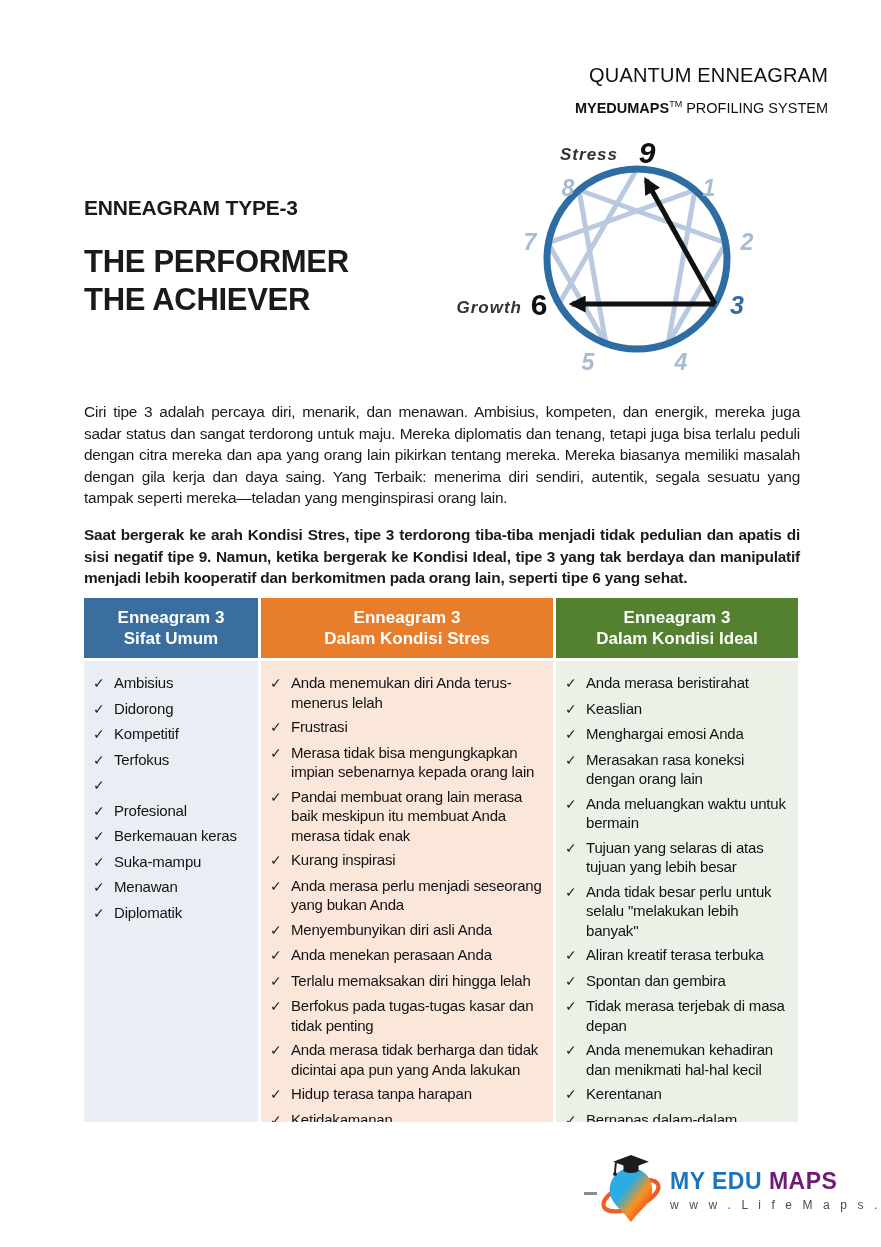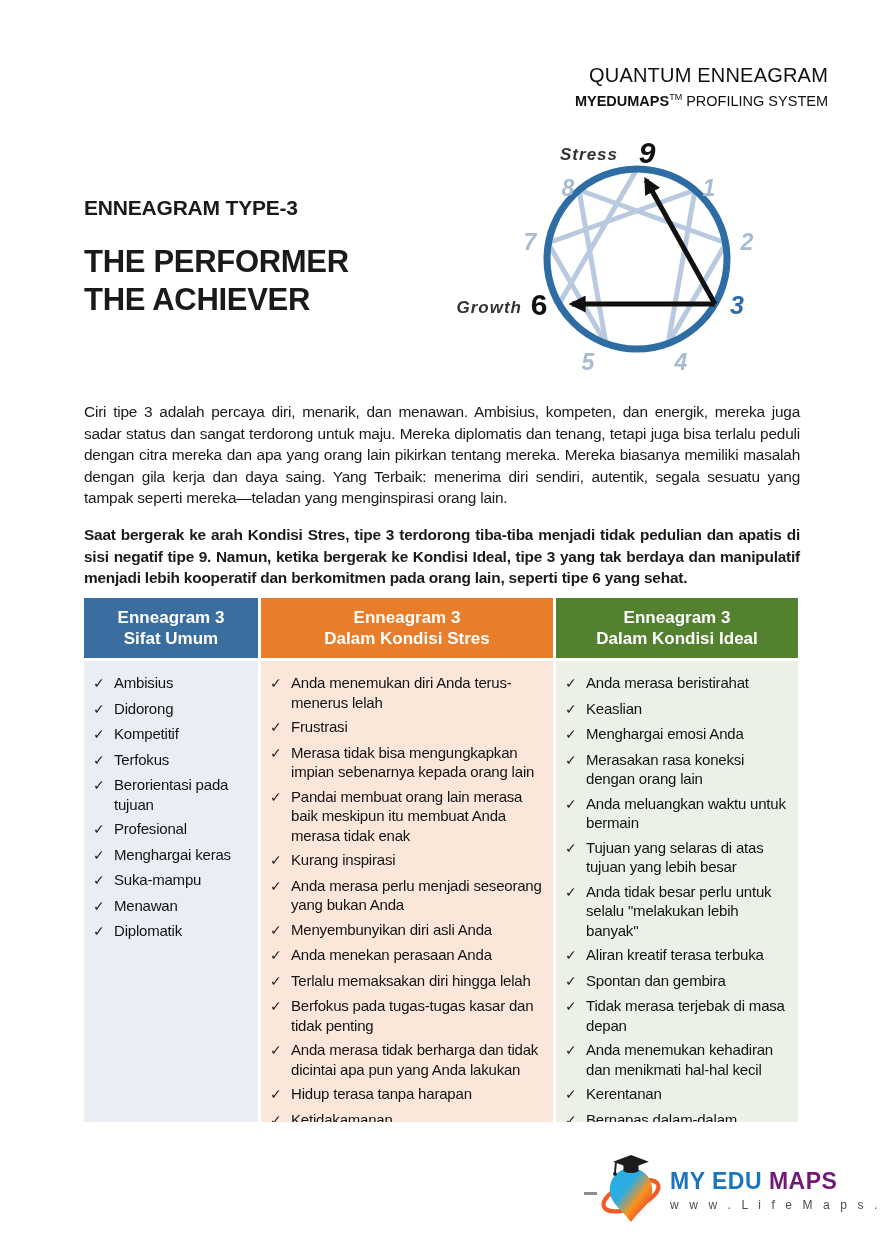--- a/index.html
+++ b/index.html
@@ -5,21 +5,21 @@
   * { margin:0; padding:0; box-sizing:border-box; }
   html,body { background:#fff; }
   body {
     width:881px; height:1247px; position:relative; overflow:hidden;
     font-family:"Liberation Sans", sans-serif; color:#1a1a1a;
   }
 
   
   .doc-header { position:absolute; top:64px; right:53px; text-align:right; }
   .doc-header .brand { font-size:20px; font-weight:normal; letter-spacing:.2px; color:#111; }
-  .doc-header .product-line { font-size:14.5px; margin-top:5px; color:#111; }
+  .doc-header .product-line { font-size:14.5px; margin-top:12px; color:#111; }
   .doc-header .product-line b { font-weight:bold; }
   .doc-header sup { font-size:9px; }
 
   
   .kicker { position:absolute; left:84px; top:196px; font-size:21px; font-weight:bold; letter-spacing:-.2px; }
   .main-title { position:absolute; left:84px; top:243px; font-size:31px; font-weight:bold; line-height:38px; letter-spacing:-.3px; }
 
   
   .diagram { position:absolute; left:450px; top:132px; width:360px; height:255px; }
   .diagram text { font-family:"Liberation Sans", sans-serif; }
@@ -144,29 +144,28 @@
         <li>
           <span class="check">✓</span>
           <span>Kompetitif</span>
         </li>
         <li>
           <span class="check">✓</span>
           <span>Terfokus</span>
         </li>
         <li>
           <span class="check">✓</span>
-          <span>Berorientasi pada tujuan</span>
         </li>
         <li>
           <span class="check">✓</span>
           <span>Profesional</span>
         </li>
         <li>
           <span class="check">✓</span>
-          <span>Menghargai keras</span>
+          <span>Berkemauan keras</span>
         </li>
         <li>
           <span class="check">✓</span>
           <span>Suka-mampu</span>
         </li>
         <li>
           <span class="check">✓</span>
           <span>Menawan</span>
         </li>
         <li>

